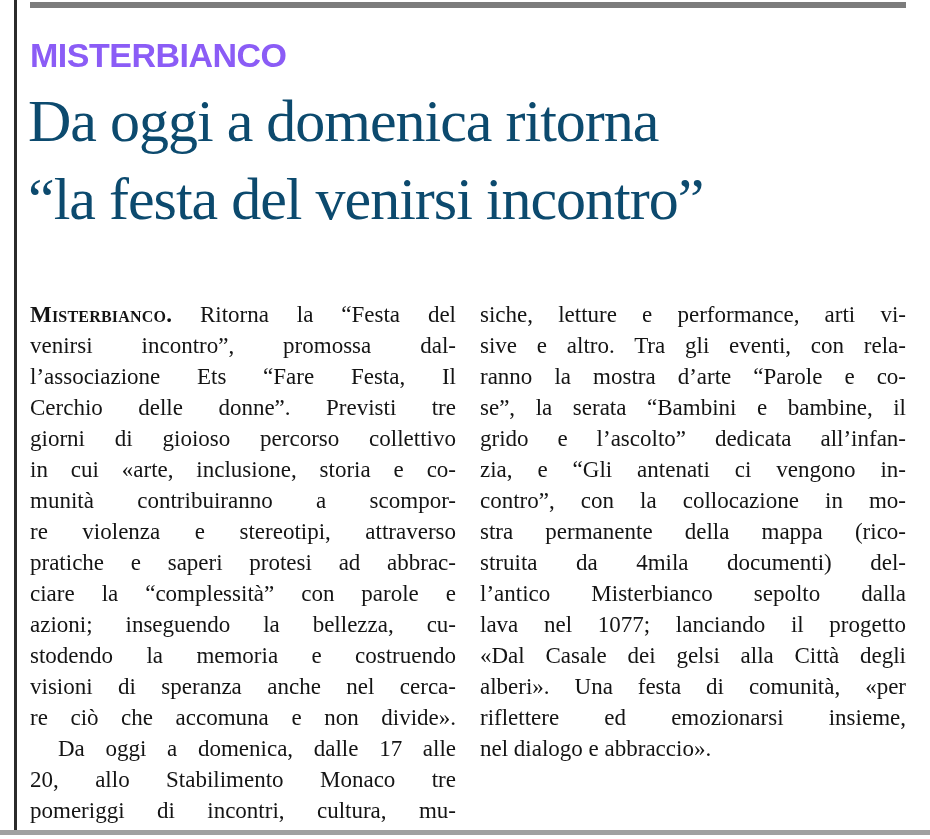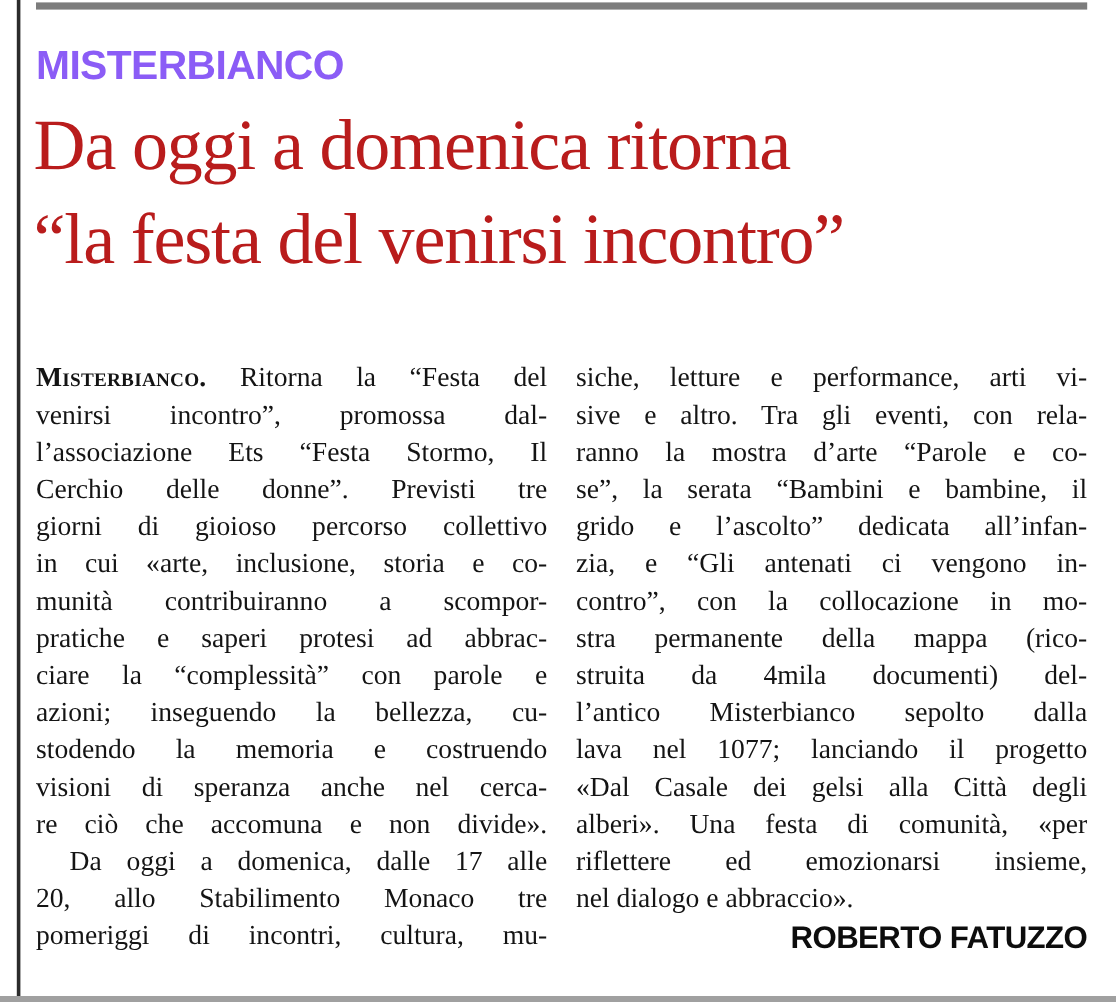--- a/index.html
+++ b/index.html
@@ -37,21 +37,21 @@
   }
   
   .headline{
     position:absolute;left:28px;top:82px;
     margin:0;width:895px;
     font-family:"Liberation Serif", serif;
     font-weight:normal;
     font-size:60px;
     line-height:78px;
     letter-spacing:-1px;
-    color:#b91c1c;
+    color:#0c4a6e;
   }
   .headline .hl{display:block;white-space:nowrap;}
   
   .body{
     position:absolute;left:30px;top:299px;
     width:883px;
     display:flex;
     gap:24px;
   }
   .col{
@@ -95,25 +95,26 @@
   <h1 class="headline">
     <span class="hl">Da oggi a domenica ritorna</span>
     <span class="hl">“la festa del venirsi incontro”</span>
   </h1>
 
   <div class="body">
 
     <div class="col">
       <div class="bl"><span class="sc">Misterbianco.</span> <span>Ritorna la “Festa del</span></div>
       <div class="bl">venirsi incontro”, promossa dal-</div>
-      <div class="bl">l’associazione Ets “Festa Stormo, Il</div>
+      <div class="bl">l’associazione Ets “Fare Festa, Il</div>
       <div class="bl">Cerchio delle donne”. Previsti tre</div>
       <div class="bl">giorni di gioioso percorso collettivo</div>
       <div class="bl">in cui «arte, inclusione, storia e co-</div>
       <div class="bl">munità contribuiranno a scompor-</div>
+      <div class="bl">re violenza e stereotipi, attraverso</div>
       <div class="bl">pratiche e saperi protesi ad abbrac-</div>
       <div class="bl">ciare la “complessità” con parole e</div>
       <div class="bl">azioni; inseguendo la bellezza, cu-</div>
       <div class="bl">stodendo la memoria e costruendo</div>
       <div class="bl">visioni di speranza anche nel cerca-</div>
       <div class="bl">re ciò che accomuna e non divide».</div>
       <div class="bl indent">Da oggi a domenica, dalle 17 alle</div>
       <div class="bl">20, allo Stabilimento Monaco tre</div>
       <div class="bl">pomeriggi di incontri, cultura, mu-</div>
     </div>
@@ -127,19 +128,18 @@
       <div class="bl">zia, e “Gli antenati ci vengono in-</div>
       <div class="bl">contro”, con la collocazione in mo-</div>
       <div class="bl">stra permanente della mappa (rico-</div>
       <div class="bl">struita da 4mila documenti) del-</div>
       <div class="bl">l’antico Misterbianco sepolto dalla</div>
       <div class="bl">lava nel 1077; lanciando il progetto</div>
       <div class="bl">«Dal Casale dei gelsi alla Città degli</div>
       <div class="bl">alberi». Una festa di comunità, «per</div>
       <div class="bl">riflettere ed emozionarsi insieme,</div>
       <div class="bl pend">nel dialogo e abbraccio».</div>
-      <div class="byline">ROBERTO FATUZZO</div>
     </div>
 
   </div>
 
   <div class="bottom-rule"></div>
 </div>
 
 </body></html>

